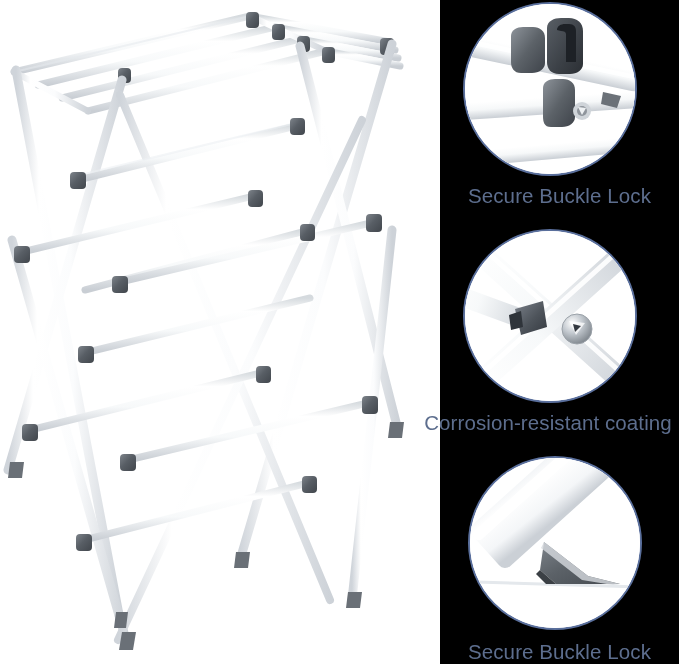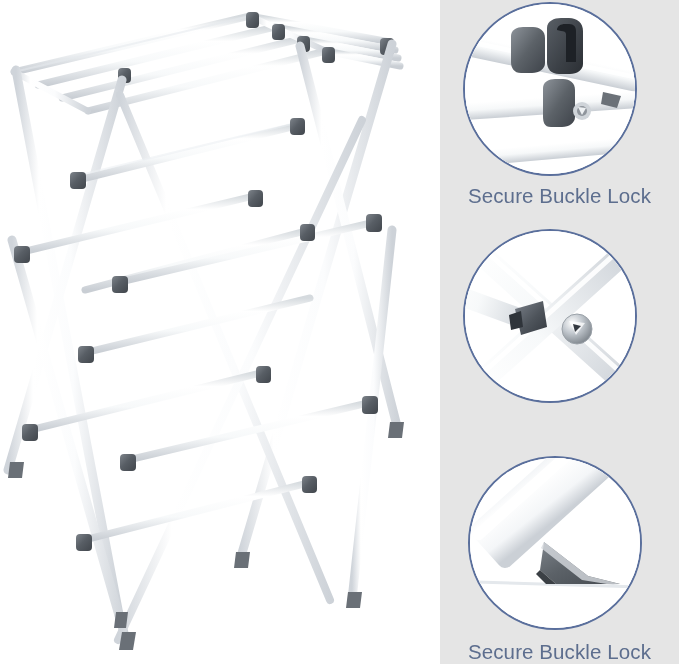--- a/index.html
+++ b/index.html
@@ -8,21 +8,21 @@
     padding: 0;
     background: #ffffff;
   }
   body {
     font-family: "Liberation Sans", sans-serif;
   }
   #stage {
     position: relative;
     width: 679px;
     height: 664px;
-    background: #e5e5e5;
+    background: #000000;
     overflow: hidden;
   }
 
   
   #product-photo {
     position: absolute;
     left: 0;
     top: 0;
     width: 440px;
     height: 664px;
@@ -300,20 +300,21 @@
             <path d="M50,78 L78,70 L82,96 L56,104 Z" fill="url(#c2)"></path>
             <path d="M44,84 L56,80 L58,96 L46,99 Z" fill="#2f343a"></path>
 
             <circle cx="112" cy="98" r="15" fill="url(#riv2)"></circle>
             <path d="M104,90 L120,92 L111,104 Z" fill="#ffffff" opacity=".75"></path>
             <circle cx="112" cy="98" r="15" fill="none" stroke="#9aa1a8" stroke-width="1"></circle>
             <path d="M108,93 L116,95 L110,101 Z" fill="#343940"></path>
           </svg>
         </div>
       </div>
+      <div class="caption">Corrosion-resistant coating</div>
     </div>
 
     <div class="feature feature-3">
       <div class="circle-wrap">
         <div class="circle">
           <svg width="174" height="174" viewBox="0 0 174 174" xmlns="http://www.w3.org/2000/svg">
             <defs>
               <linearGradient id="t3" x1="0" y1="0" x2="1" y2="0.2">
                 <stop offset="0%" stop-color="#eef1f4"></stop>
                 <stop offset="30%" stop-color="#ffffff"></stop>

